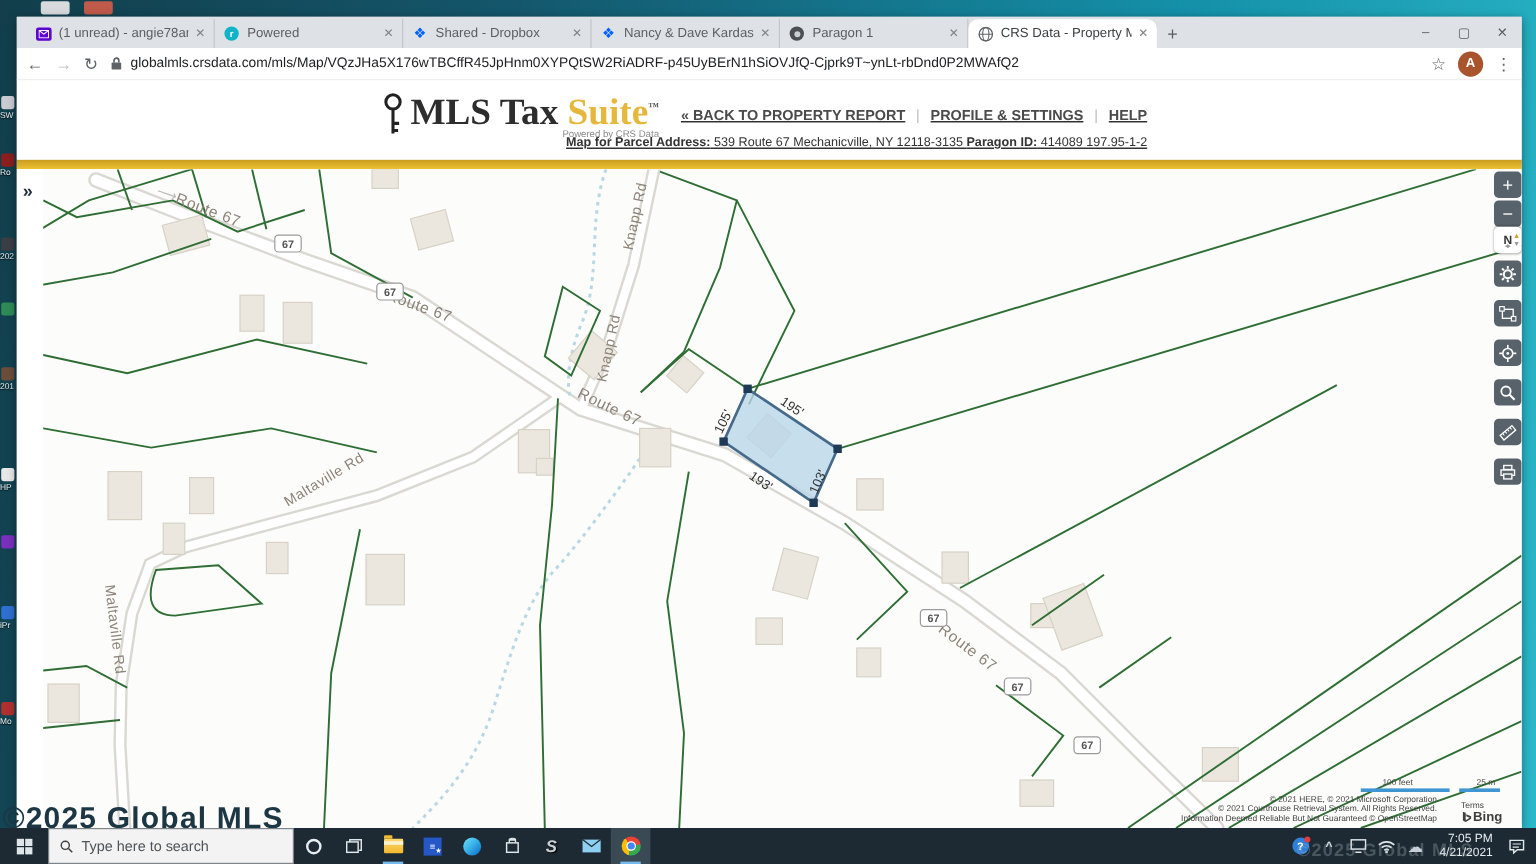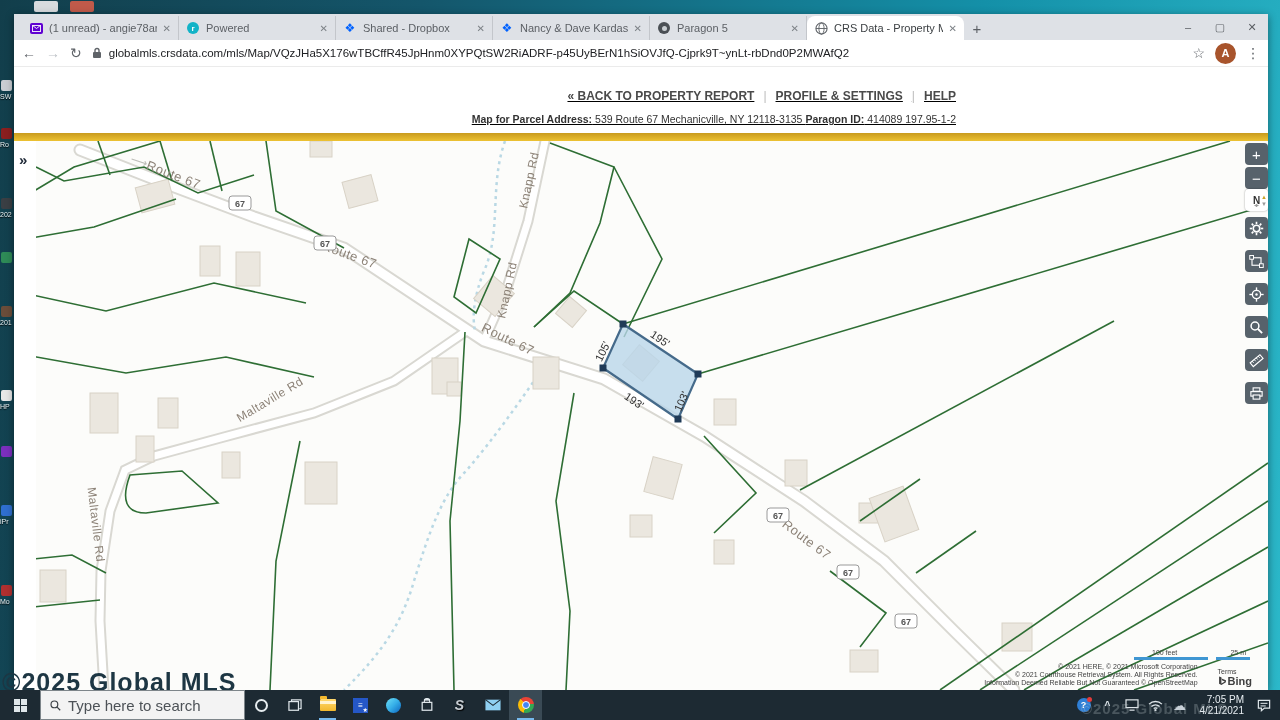--- a/index.html
+++ b/index.html
@@ -77,21 +77,21 @@
   .watermark2 { position:absolute; right:52px; bottom:3px; font-size:15px; font-weight:bold;
     color:rgba(190,200,205,.28); z-index:12; letter-spacing:1px; }
 
   
   .taskbar { position:absolute; left:0; bottom:0; width:1280px; height:30px; background:#1d2a33;
     display:flex; align-items:center; z-index:10; }
   .tb-start { width:40px; height:30px; display:flex; align-items:center; justify-content:center; cursor:pointer; }
   .winlogo { display:grid; grid-template-columns:6px 6px; grid-template-rows:6px 6px; gap:1px; }
   .winlogo i { background:#dfe6ea; }
   .tb-search { width:205px; height:30px; background:#f3f3f3; border:1px solid #7d858a; display:flex; align-items:center;
-    gap:7px; padding:0 9px; font-size:15px; color:#4d5257; cursor:text; }
+    gap:7px; padding:0 9px; font-size:12px; color:#4d5257; cursor:text; }
   .tb-ic { width:33px; height:30px; display:flex; align-items:center; justify-content:center; position:relative; cursor:pointer; }
   .tb-ic.activeapp { background:#3a4a55; }
   .runline { position:absolute; bottom:0; left:8px; width:17px; height:2px; background:#76b9ed; }
   .tray { margin-left:auto; display:flex; align-items:center; gap:2px; padding-right:4px; }
   .tray .tb-ic { width:24px; }
   .clock { text-align:right; font-size:10px; line-height:11px; color:#e8eef2; padding:0 6px; cursor:pointer; }
 </style>
 </head>
 <body>
 
@@ -149,21 +149,21 @@
             <span class="favi" data-interactable="false" style="color:#0062ff;font-size:12px;">❖</span>
             <span class="ttl" data-interactable="false">Nancy &amp; Dave Kardash 539 Rout</span>
             <span class="tclose" data-interactable="true">✕</span>
           </div>
           <div class="tab" data-interactable="true">
             <span class="favi" data-interactable="false">
               <span style="width:12px;height:12px;border-radius:50%;background:#4a4f54;display:flex;align-items:center;justify-content:center;">
                 <span style="width:5px;height:5px;border-radius:50%;background:#c9ced2;"></span>
               </span>
             </span>
-            <span class="ttl" data-interactable="false">Paragon 5</span>
+            <span class="ttl" data-interactable="false">Paragon 1</span>
             <span class="tclose" data-interactable="true">✕</span>
           </div>
           <div class="tab active" data-interactable="true">
             <span class="favi" data-interactable="false">
               <svg width="13" height="13" viewBox="0 0 14 14">
                 <circle cx="7" cy="7" r="6" fill="none" stroke="#5f6368" stroke-width="1.2"></circle>
                 <ellipse cx="7" cy="7" rx="2.8" ry="6" fill="none" stroke="#5f6368" stroke-width="1"></ellipse>
                 <line x1="1" y1="7" x2="13" y2="7" stroke="#5f6368" stroke-width="1"></line>
               </svg>
             </span>
@@ -191,20 +191,34 @@
             </svg>
         </span>
         <span data-interactable="false">globalmls.crsdata.com/mls/Map/VQzJHa5X176wTBCffR45JpHnm0XYPQtSW2RiADRF-p45UyBErN1hSiOVJfQ-Cjprk9T~ynLt-rbDnd0P2MWAfQ2</span>
       </div>
       <span class="navbtn" data-interactable="true">☆</span>
       <span class="avatar" data-interactable="true">A</span>
       <span class="navbtn" data-interactable="true">⋮</span>
     </div>
 
     <div class="sitehdr" data-interactable="false">
+      <div class="logo" data-interactable="false">
+        <span class="logo-key" data-interactable="false">
+          <svg width="17" height="38" viewBox="0 0 20 44">
+              <circle cx="10" cy="9" r="7" fill="none" stroke="#222" stroke-width="3"></circle>
+              <line x1="10" y1="16" x2="10" y2="40" stroke="#222" stroke-width="3"></line>
+              <line x1="10" y1="30" x2="16" y2="30" stroke="#222" stroke-width="3"></line>
+              <line x1="10" y1="37" x2="15" y2="37" stroke="#222" stroke-width="3"></line>
+            </svg>
+        </span>
+        <span>
+          <span class="logo-text" data-interactable="false"><span>MLS Tax </span><span class="gold">Suite</span><sup>™</sup></span>
+          <div class="logo-tag" data-interactable="false">Powered by CRS Data</div>
+        </span>
+      </div>
       <div class="hdr-right">
         <div class="hdr-links" data-interactable="false">
           <span data-interactable="true">« BACK TO PROPERTY REPORT</span>
           <span class="sep" data-interactable="false">|</span>
           <span data-interactable="true">PROFILE &amp; SETTINGS</span>
           <span class="sep" data-interactable="false">|</span>
           <span data-interactable="true">HELP</span>
         </div>
         <div class="parcel-line" data-interactable="false">
           <b>Map for Parcel Address:</b><span> 539 Route 67 Mechanicville, NY 12118-3135 </span><b>Paragon ID:</b><span> 414089 197.95-1-2</span>

